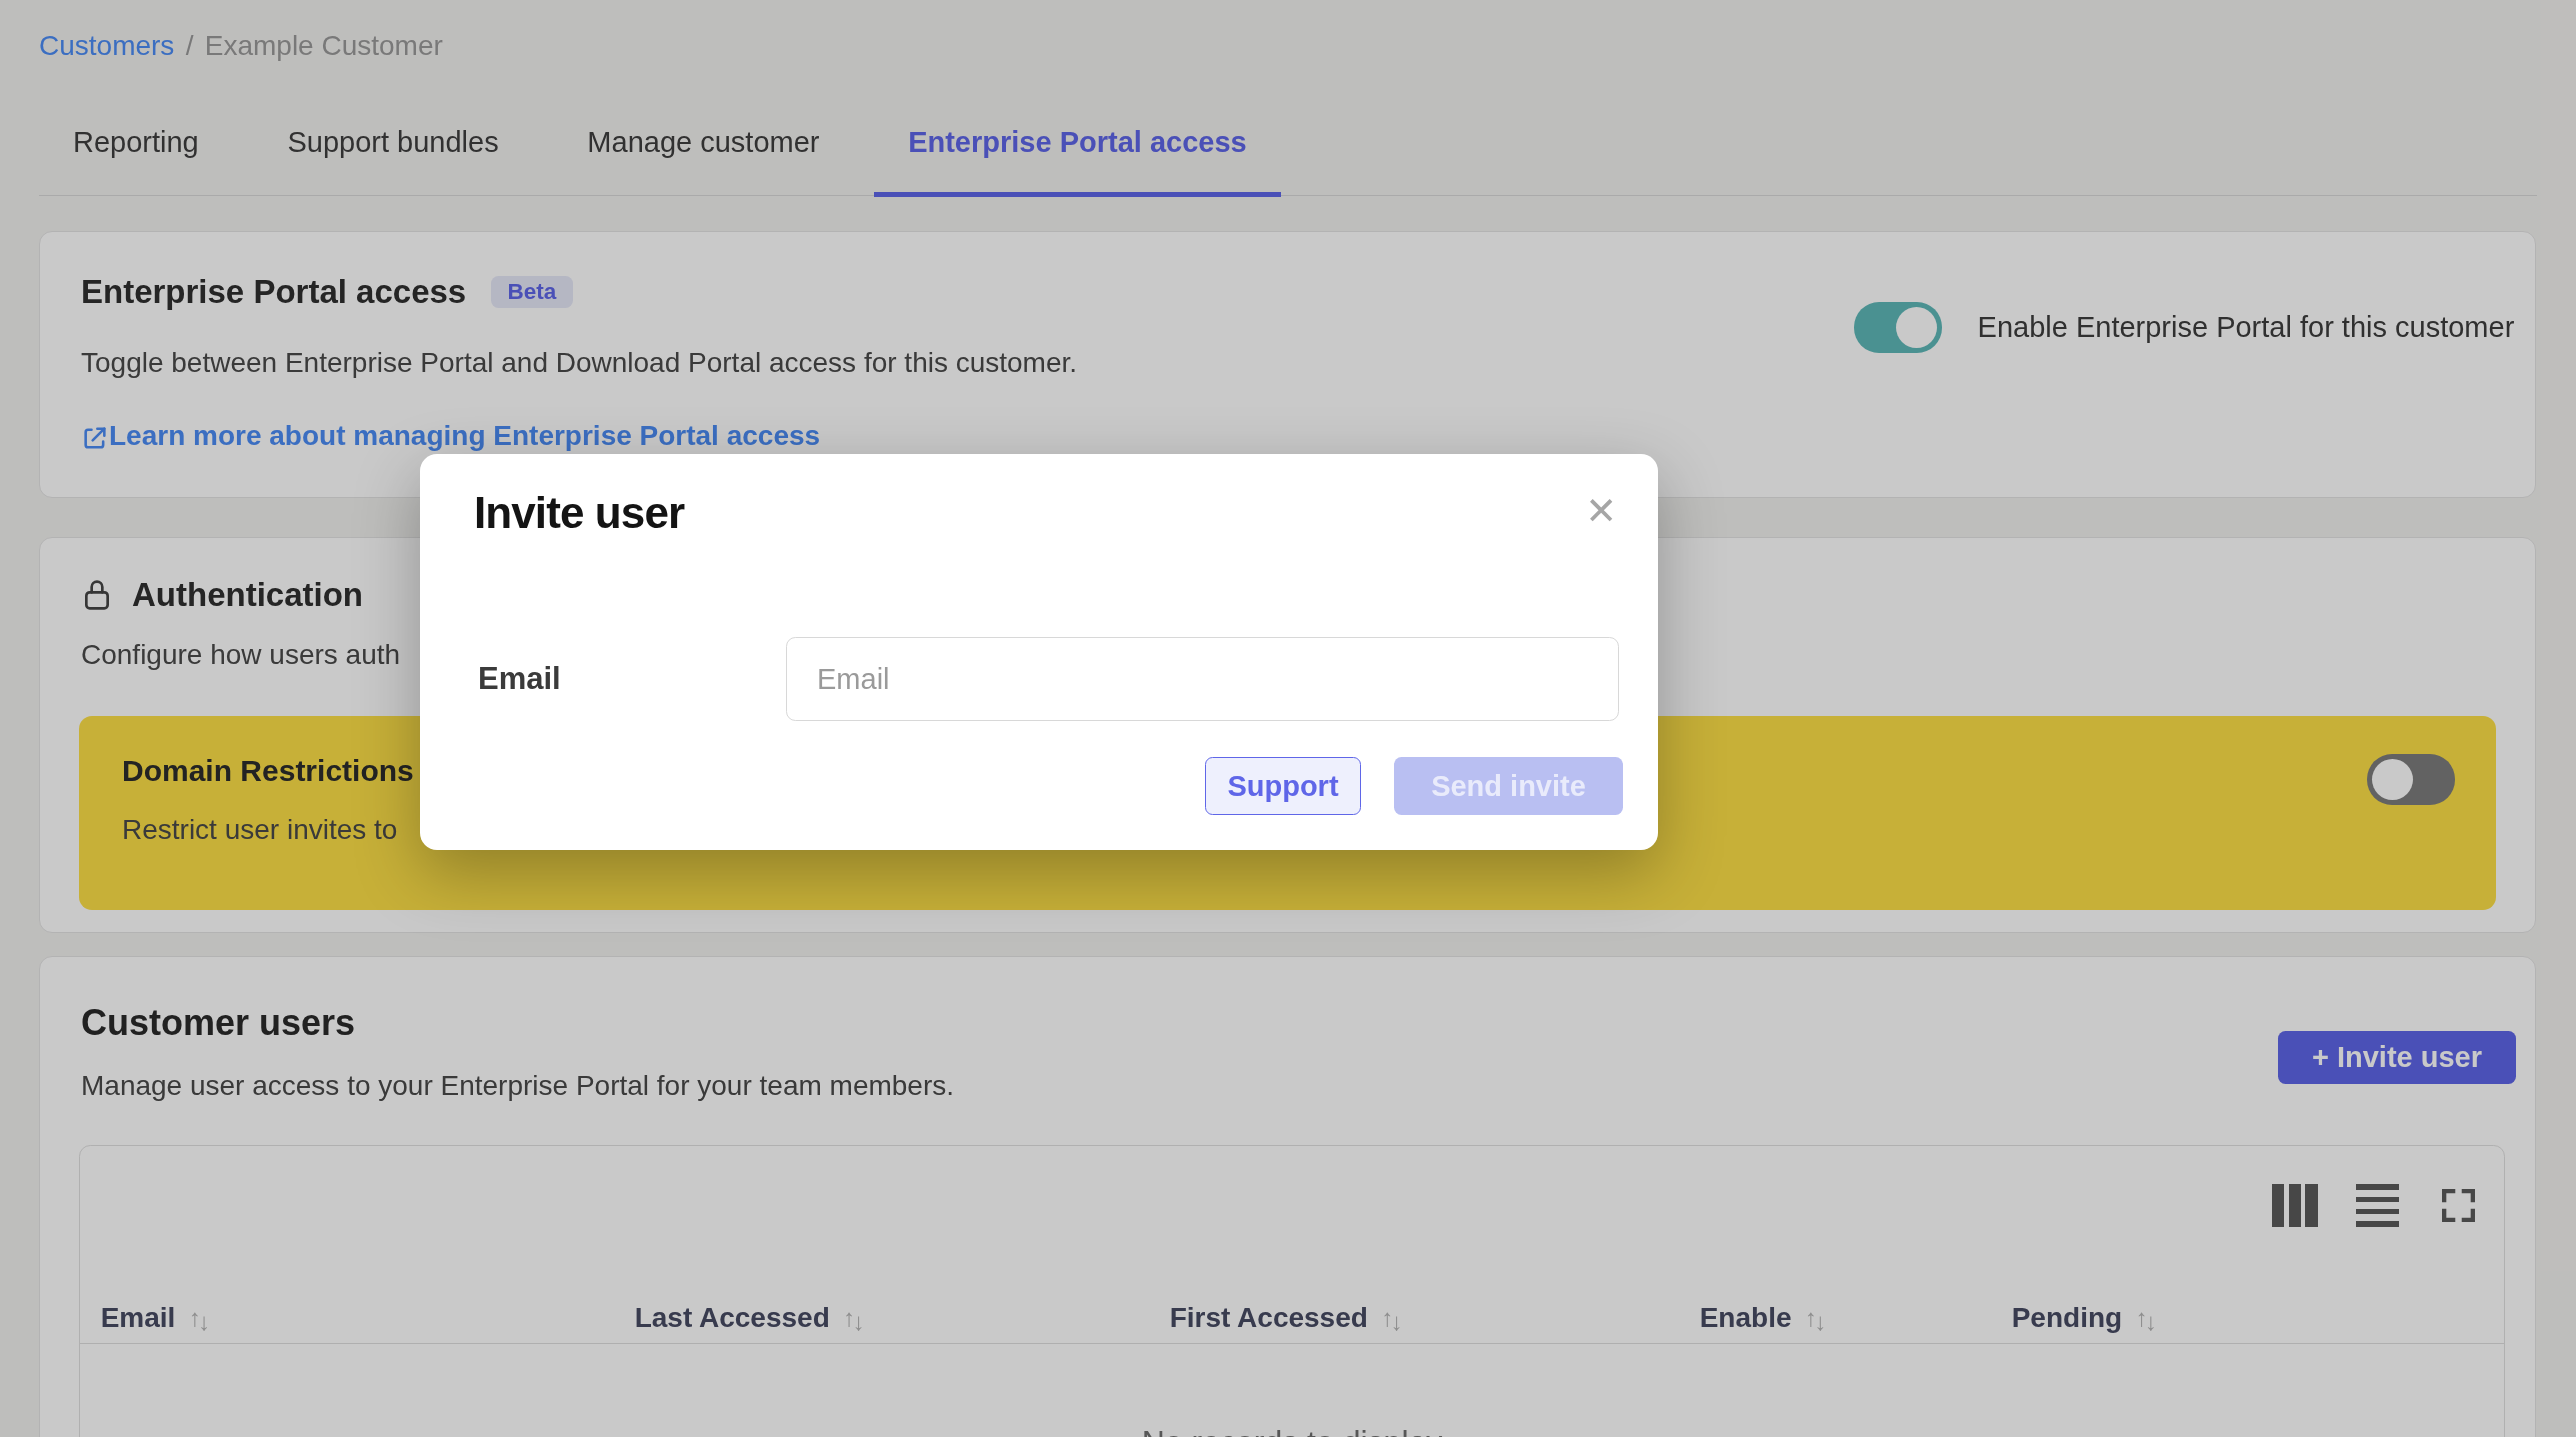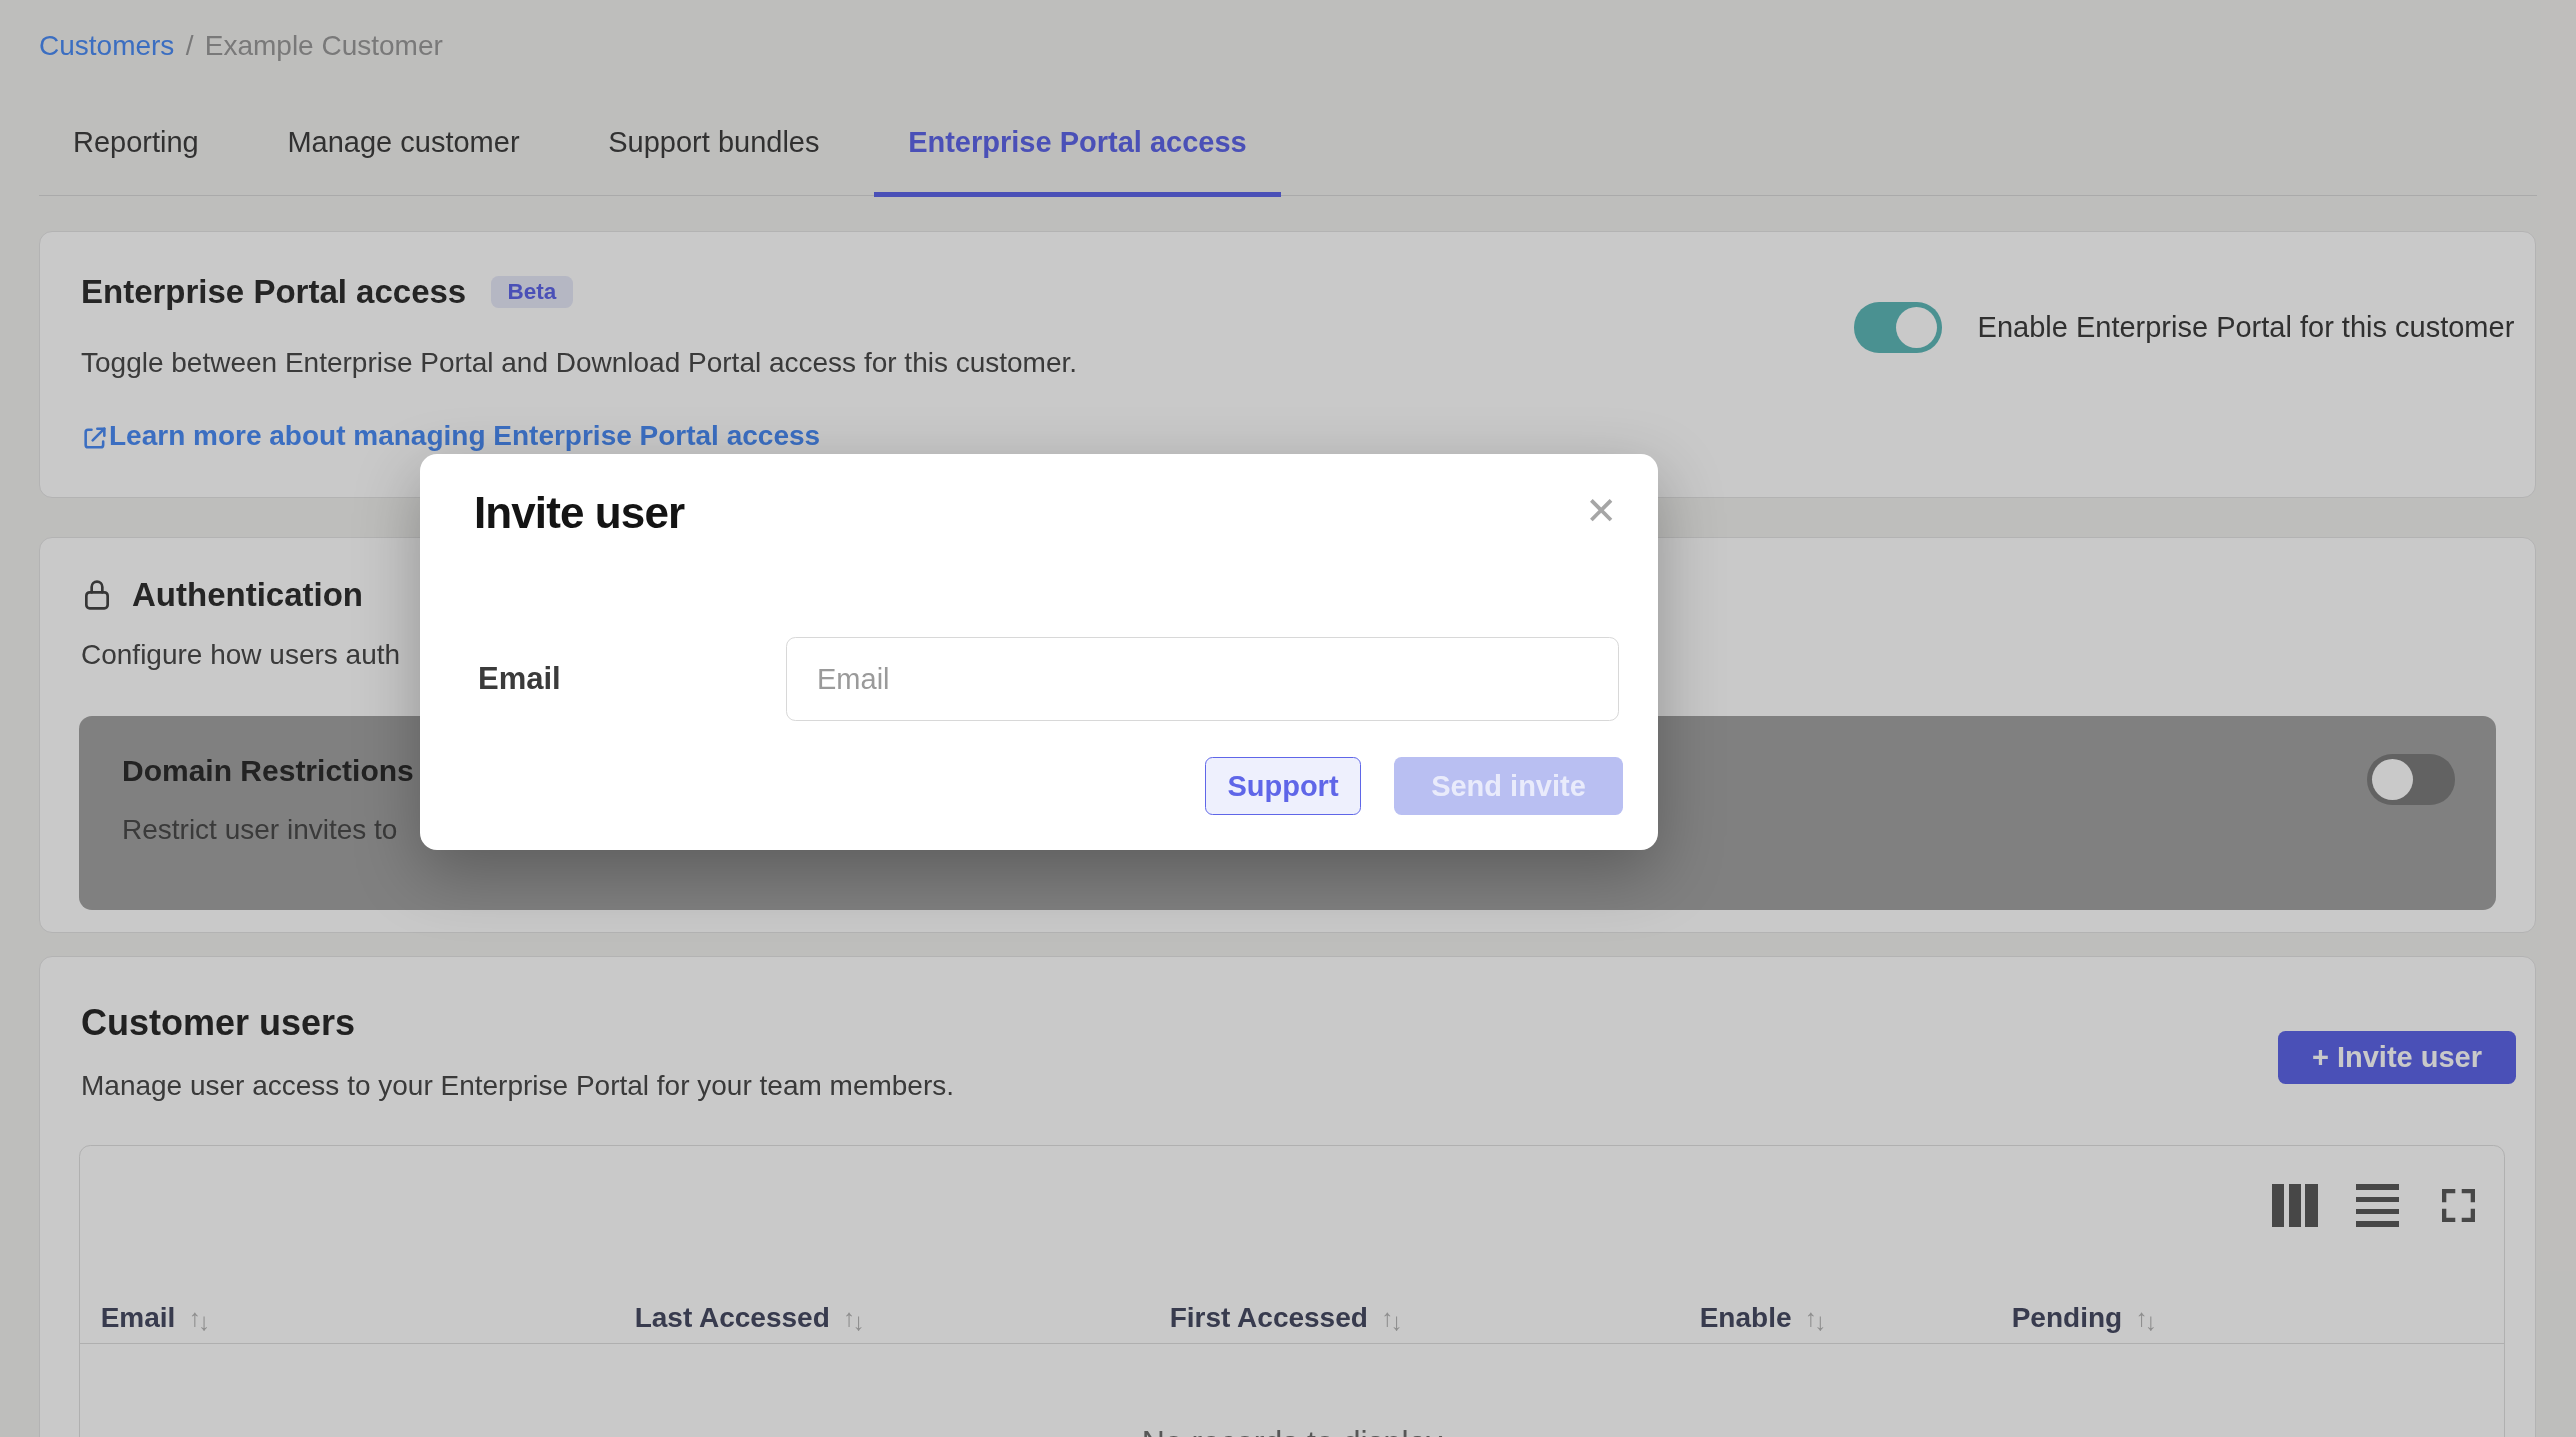--- a/index.html
+++ b/index.html
@@ -42,21 +42,21 @@
   .toggle .knob{position:absolute;top:4.7px;width:41px;height:41px;border-radius:50%;background:#fff;}
   .toggle.on{background:var(--teal);}
   .toggle.on .knob{right:4.7px;}
   .toggle.off{background:#7d7d7d;}
   .toggle.off .knob{left:4.7px;}
 
   
   .auth-title-row{position:absolute;left:41px;top:38px;display:flex;align-items:center;gap:19px;}
   .auth-desc{position:absolute;left:41px;top:101px;font-size:28px;color:#4a4a4a;}
   .domain-panel{position:absolute;left:39px;right:39px;top:178px;height:194px;
-    background:#a3a3a3;border-radius:13px;}
+    background:#fde047;border-radius:13px;}
   .domain-title{position:absolute;left:43px;top:38px;font-size:30px;font-weight:bold;color:#2d2d2d;}
   .domain-desc{position:absolute;left:43px;top:98px;font-size:28px;color:#4a4a4a;}
   .domain-toggle{position:absolute;right:41px;top:38px;}
 
   
   .users-title{position:absolute;left:41px;top:45px;font-size:36px;font-weight:bold;color:#2b2b2b;}
   .users-desc{position:absolute;left:41px;top:113px;font-size:28px;color:#4a4a4a;}
   .invite-btn{position:absolute;right:19px;top:74px;height:53px;padding:0 34px;
     background:var(--accent);color:#fff;font-size:29px;font-weight:bold;border:none;border-radius:7.5px;
     display:flex;align-items:center;cursor:pointer;font-family:inherit;}
@@ -105,22 +105,22 @@
 <div class="page">
 
   <div class="breadcrumb">
     <span class="crumb-link">Customers</span>
     <span class="crumb-sep">/</span>
     <span class="crumb-cur">Example Customer</span>
   </div>
 
   <div class="tabs">
     <div class="tab">Reporting</div>
+    <div class="tab">Support bundles</div>
     <div class="tab">Manage customer</div>
-    <div class="tab">Support bundles</div>
     <div class="tab active">Enterprise Portal access</div>
   </div>
 
   <div class="card" id="card-portal">
     <div class="portal-title-row">
       <span class="card-title">Enterprise Portal access</span>
       <span class="beta-badge">Beta</span>
     </div>
     <div class="portal-desc">Toggle between Enterprise Portal and Download Portal access for this customer.</div>
     <div class="learn-link">

